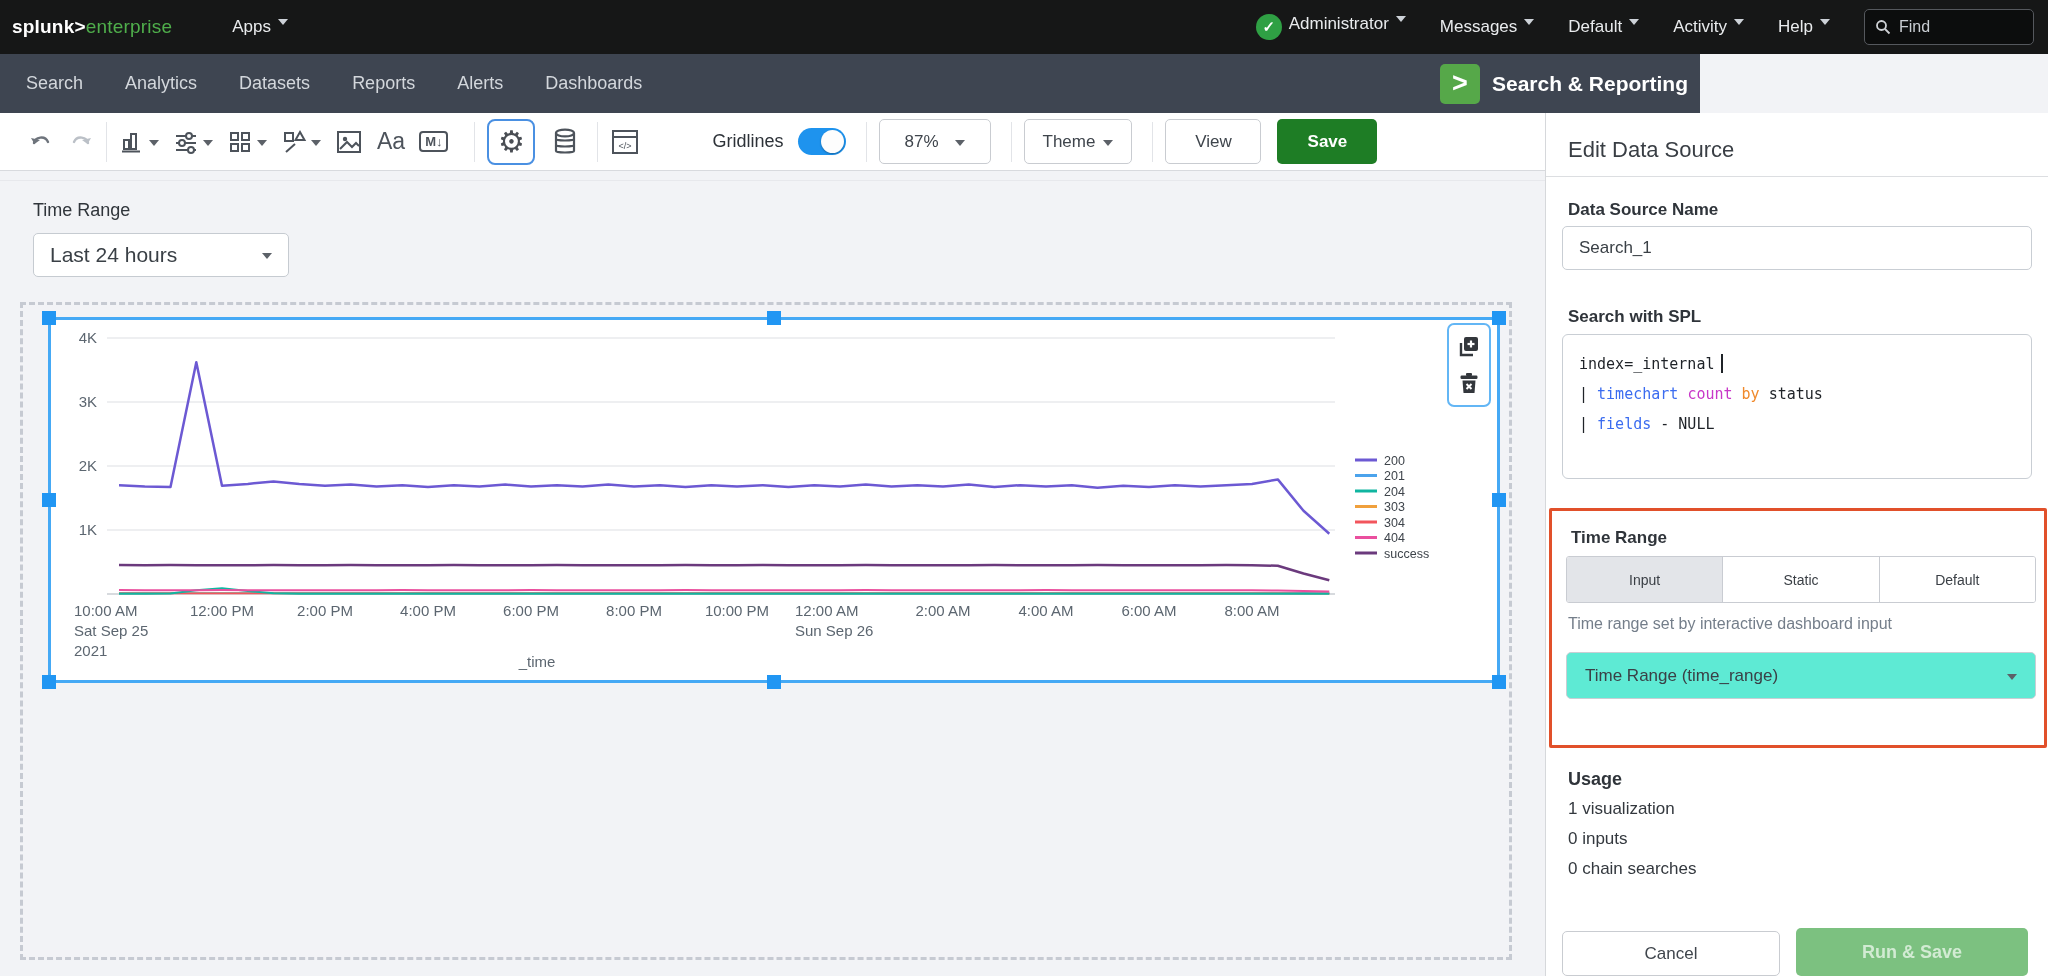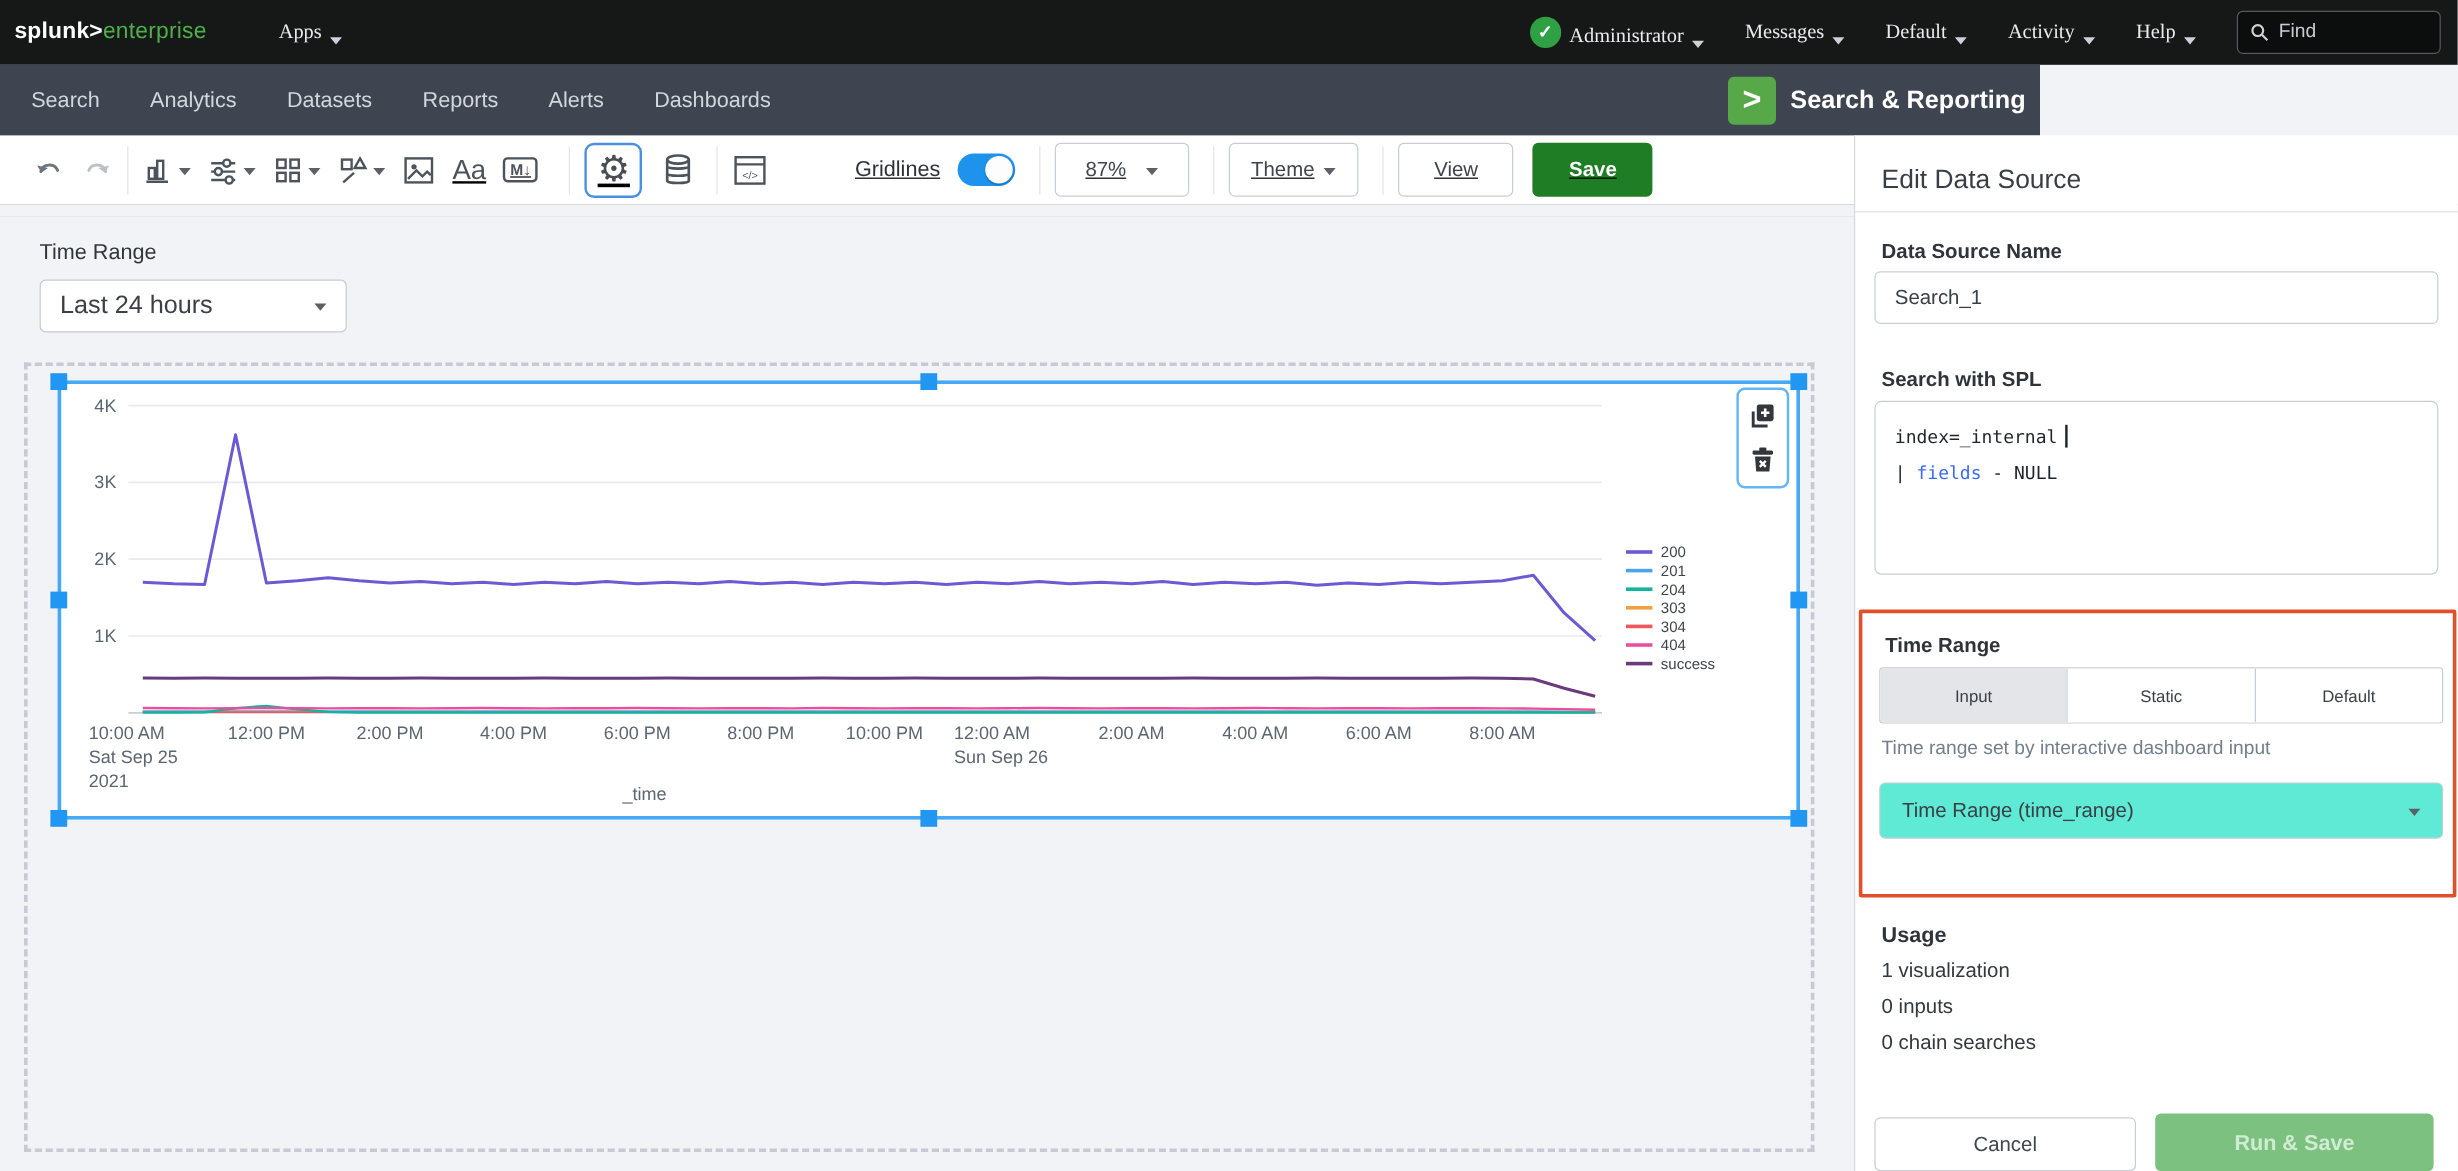--- a/index.html
+++ b/index.html
@@ -6,21 +6,21 @@
   html,body { width:2048px; height:976px; overflow:hidden; background:#f2f3f6;
               font-family:"Liberation Sans", sans-serif; }
 
   
   .topbar { position:absolute; left:0; top:0; width:2048px; height:54px; background:#161717;
             display:flex; align-items:center; color:#e9ebed; font-size:17px; }
   .logo { margin-left:12px; font-size:19px; letter-spacing:.2px; }
   .logo .l-splunk { color:#fff; font-weight:bold; }
   .logo .l-gt { color:#fff; font-weight:bold; }
   .logo .l-ent { color:#4fae4b; }
-  .top-item { display:flex; align-items:flex-end; gap:7px; cursor:pointer;font-family:Liberation Serif, serif; }
+  .top-item { display:flex; align-items:flex-start; gap:7px; cursor:pointer; }
   .caret { width:0; height:0; border-left:5px solid transparent; border-right:5px solid transparent;
            border-top:6px solid #cdd2d8; margin-top:2px; }
   .caret.dark { border-top-color:#5c6168; }
   .apps { margin-left:60px; }
   .top-right { margin-left:auto; display:flex; align-items:center; gap:34px; margin-right:14px; }
   .avatar-check { width:26px; height:26px; border-radius:50%; background:#2fa044; color:#fff;
                   display:flex; align-items:center; justify-content:center; font-size:15px; font-weight:bold; }
   .findbox { width:170px; height:36px; border:1px solid #55585d; border-radius:5px; background:#0c0d0d;
              display:flex; align-items:center; gap:8px; padding:0 10px; color:#c9cdd2; font-size:16px; }
 
@@ -29,21 +29,21 @@
             display:flex; align-items:center; color:#d3d7dc; font-size:18px; }
   .appbar .nav-item { margin-left:42px; cursor:pointer; }
   .appbar .nav-item:first-child { margin-left:26px; }
   .app-brand { margin-left:auto; margin-right:12px; display:flex; align-items:center; gap:12px; }
   .app-brand-icon { width:40px; height:40px; border-radius:5px; background:#56a849; color:#fff;
                     display:flex; align-items:center; justify-content:center; font-size:27px; font-weight:bold; }
   .app-brand-name { color:#fff; font-size:21px; font-weight:bold; }
 
   
   .toolbar { position:absolute; left:0; top:113px; width:2048px; height:58px; background:#fff;
-             border-bottom:1px solid #d8dade; display:flex; align-items:center;text-decoration:underline; }
+             border-bottom:1px solid #d8dade; display:flex; align-items:center; }
   .tb-icon { display:flex; align-items:center; justify-content:center; color:#4d535b; cursor:pointer; }
   .tb-sep { width:1px; height:40px; background:#e2e4e8; margin:0 12px; }
   .tb-group { display:flex; align-items:center; gap:4px; margin-right:14px; cursor:pointer; }
   .gear-box { width:48px; height:46px; border:2px solid #4a90e2; border-radius:8px;
               display:flex; align-items:center; justify-content:center; }
   .gear-glyph { font-size:30px; color:#4a4e54; line-height:1; }
   .gridlines-label { font-size:18px; color:#2d3238; }
   .toggle { width:48px; height:27px; border-radius:14px; background:#1e93ee; position:relative; cursor:pointer; }
   .toggle .knob { position:absolute; right:2px; top:2px; width:23px; height:23px; border-radius:50%;
                   background:#fdfdfd; box-shadow:0 1px 2px rgba(0,0,0,.3); }
@@ -371,20 +371,21 @@
 <div class="panel">
   <div class="panel-title">Edit Data Source</div>
   <div class="panel-divider"></div>
 
   <div class="fld-label name-label">Data Source Name</div>
   <input class="name-input" value="Search_1" style="">
 
   <div class="fld-label spl-label">Search with SPL</div>
   <div class="spl-box" id="spl-box">
       <div><span class="tok-plain">index=_internal</span><span class="spl-cursor"></span></div>
+      <div><span class="tok-plain">| </span><span class="tok-kw">timechart</span><span class="tok-plain"> </span><span class="tok-fn">count</span><span class="tok-plain"> </span><span class="tok-op">by</span><span class="tok-plain"> status</span></div>
       <div><span class="tok-plain">| </span><span class="tok-kw">fields</span><span class="tok-plain"> - NULL</span></div>
     </div>
 
   <div class="tr-section">
     <div class="fld-label tr-sec-label">Time Range</div>
     <div class="seg-group">
       <div class="seg active">Input</div>
       <div class="seg">Static</div>
       <div class="seg">Default</div>
     </div>

